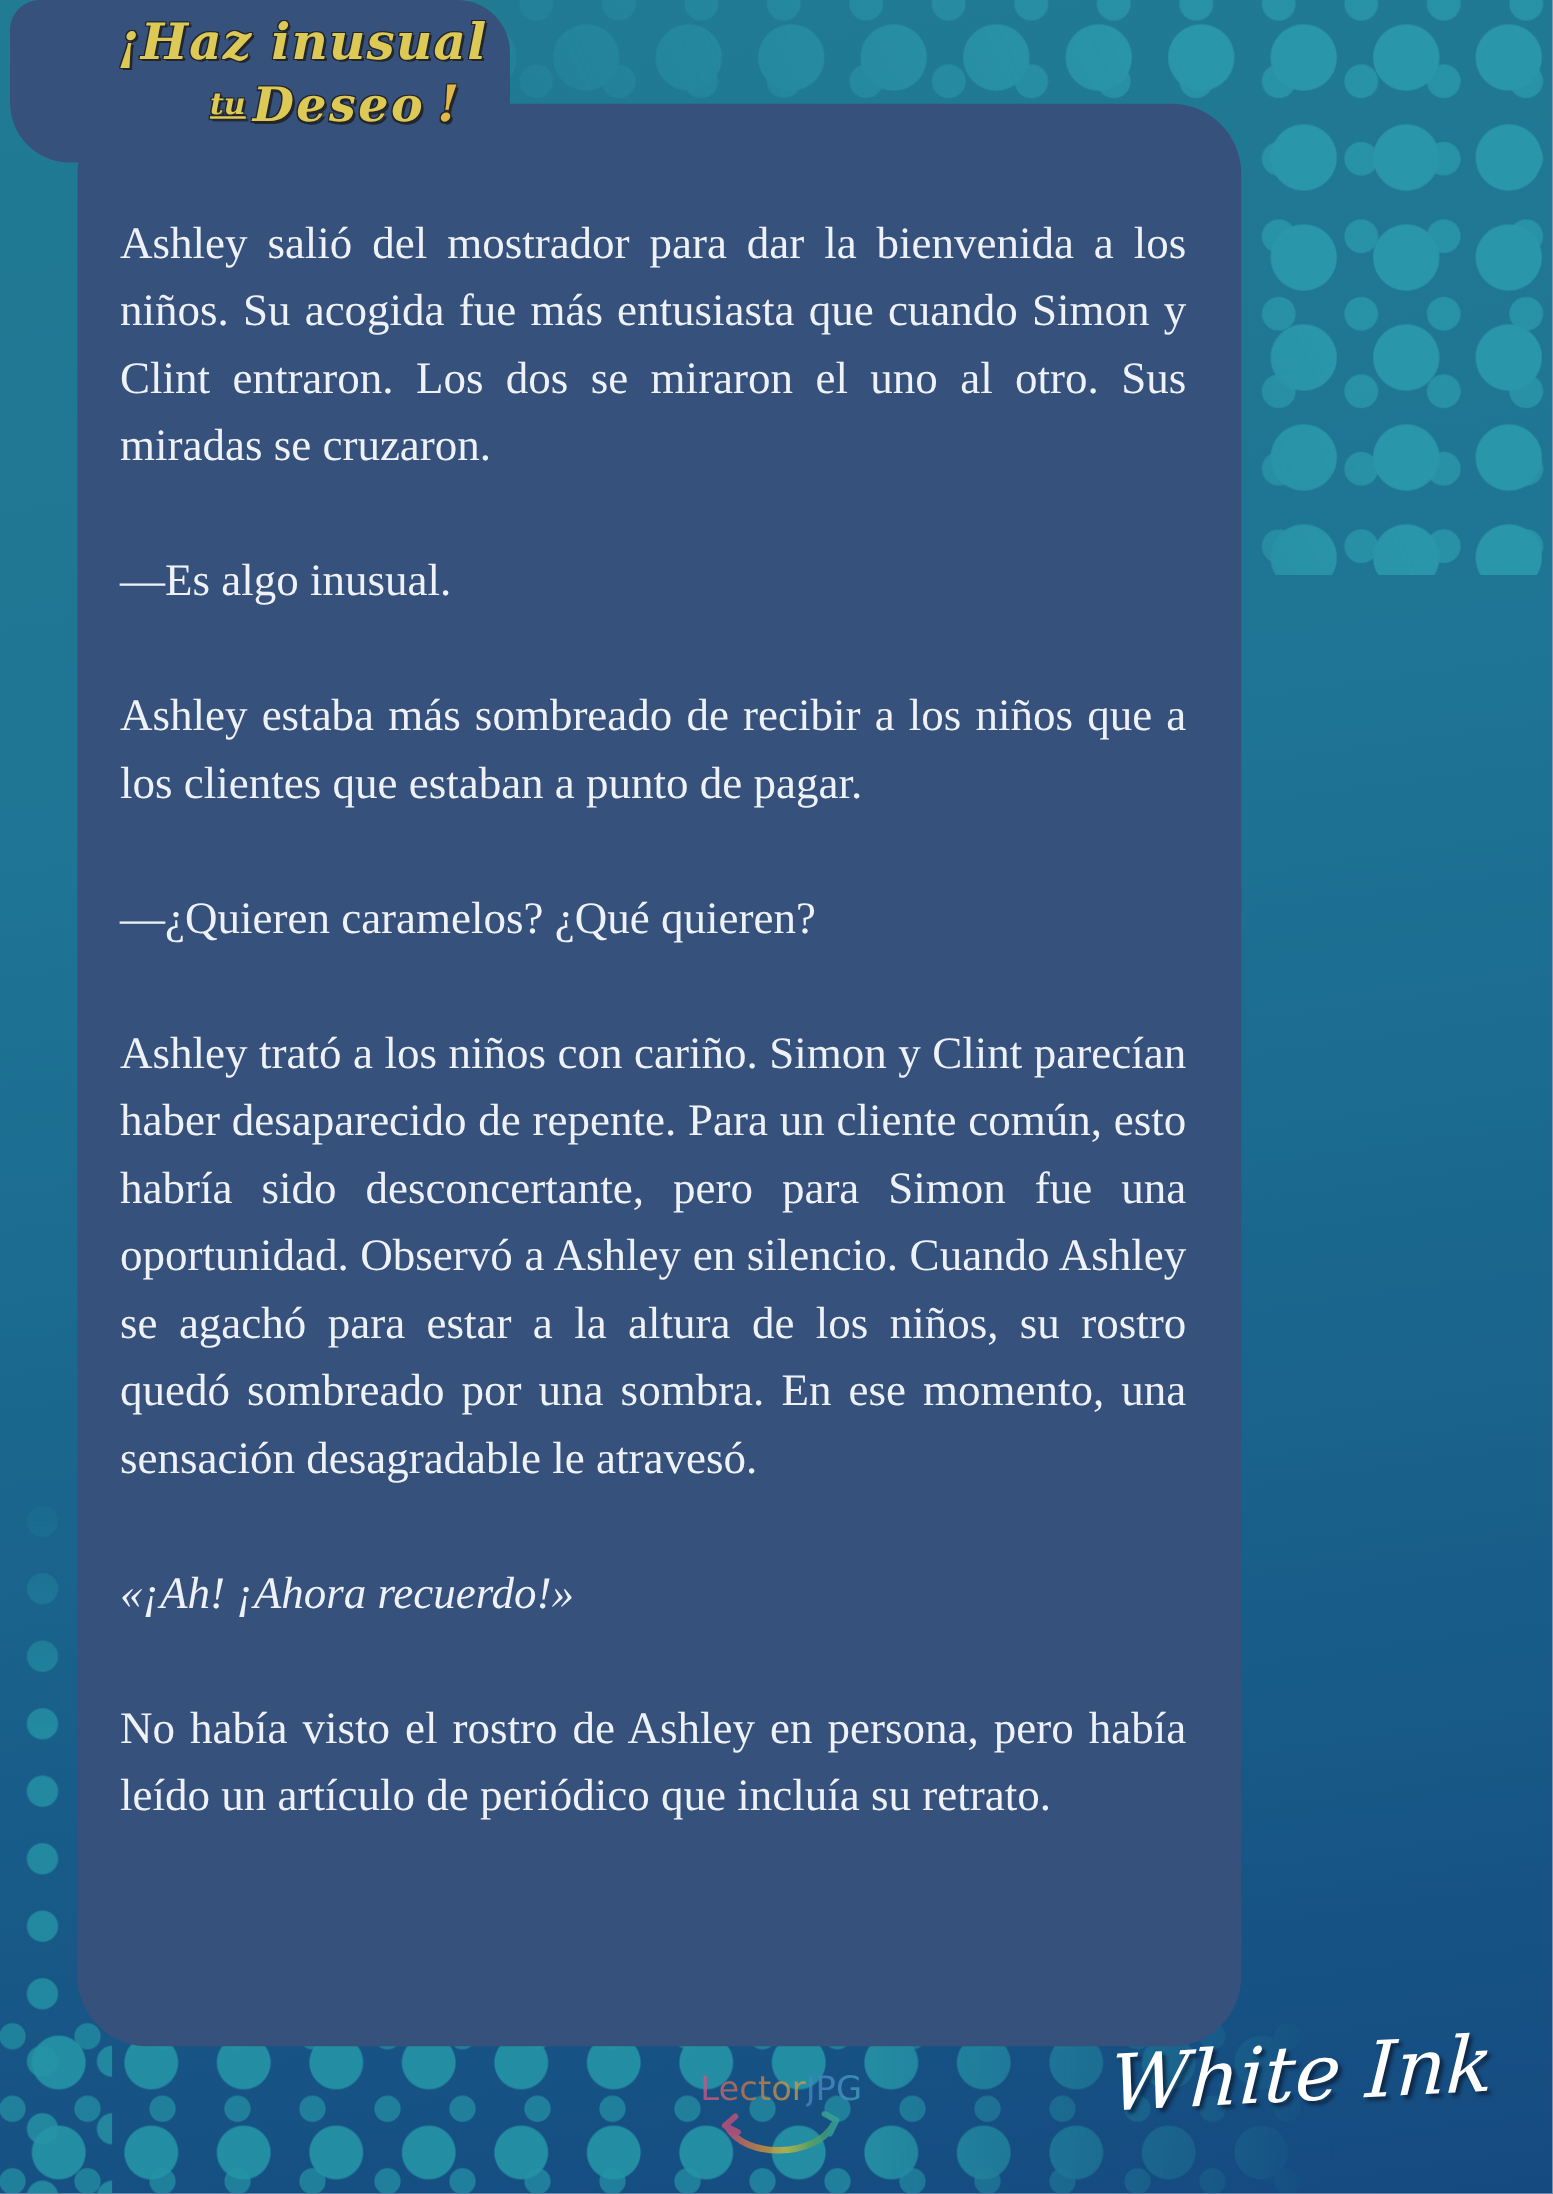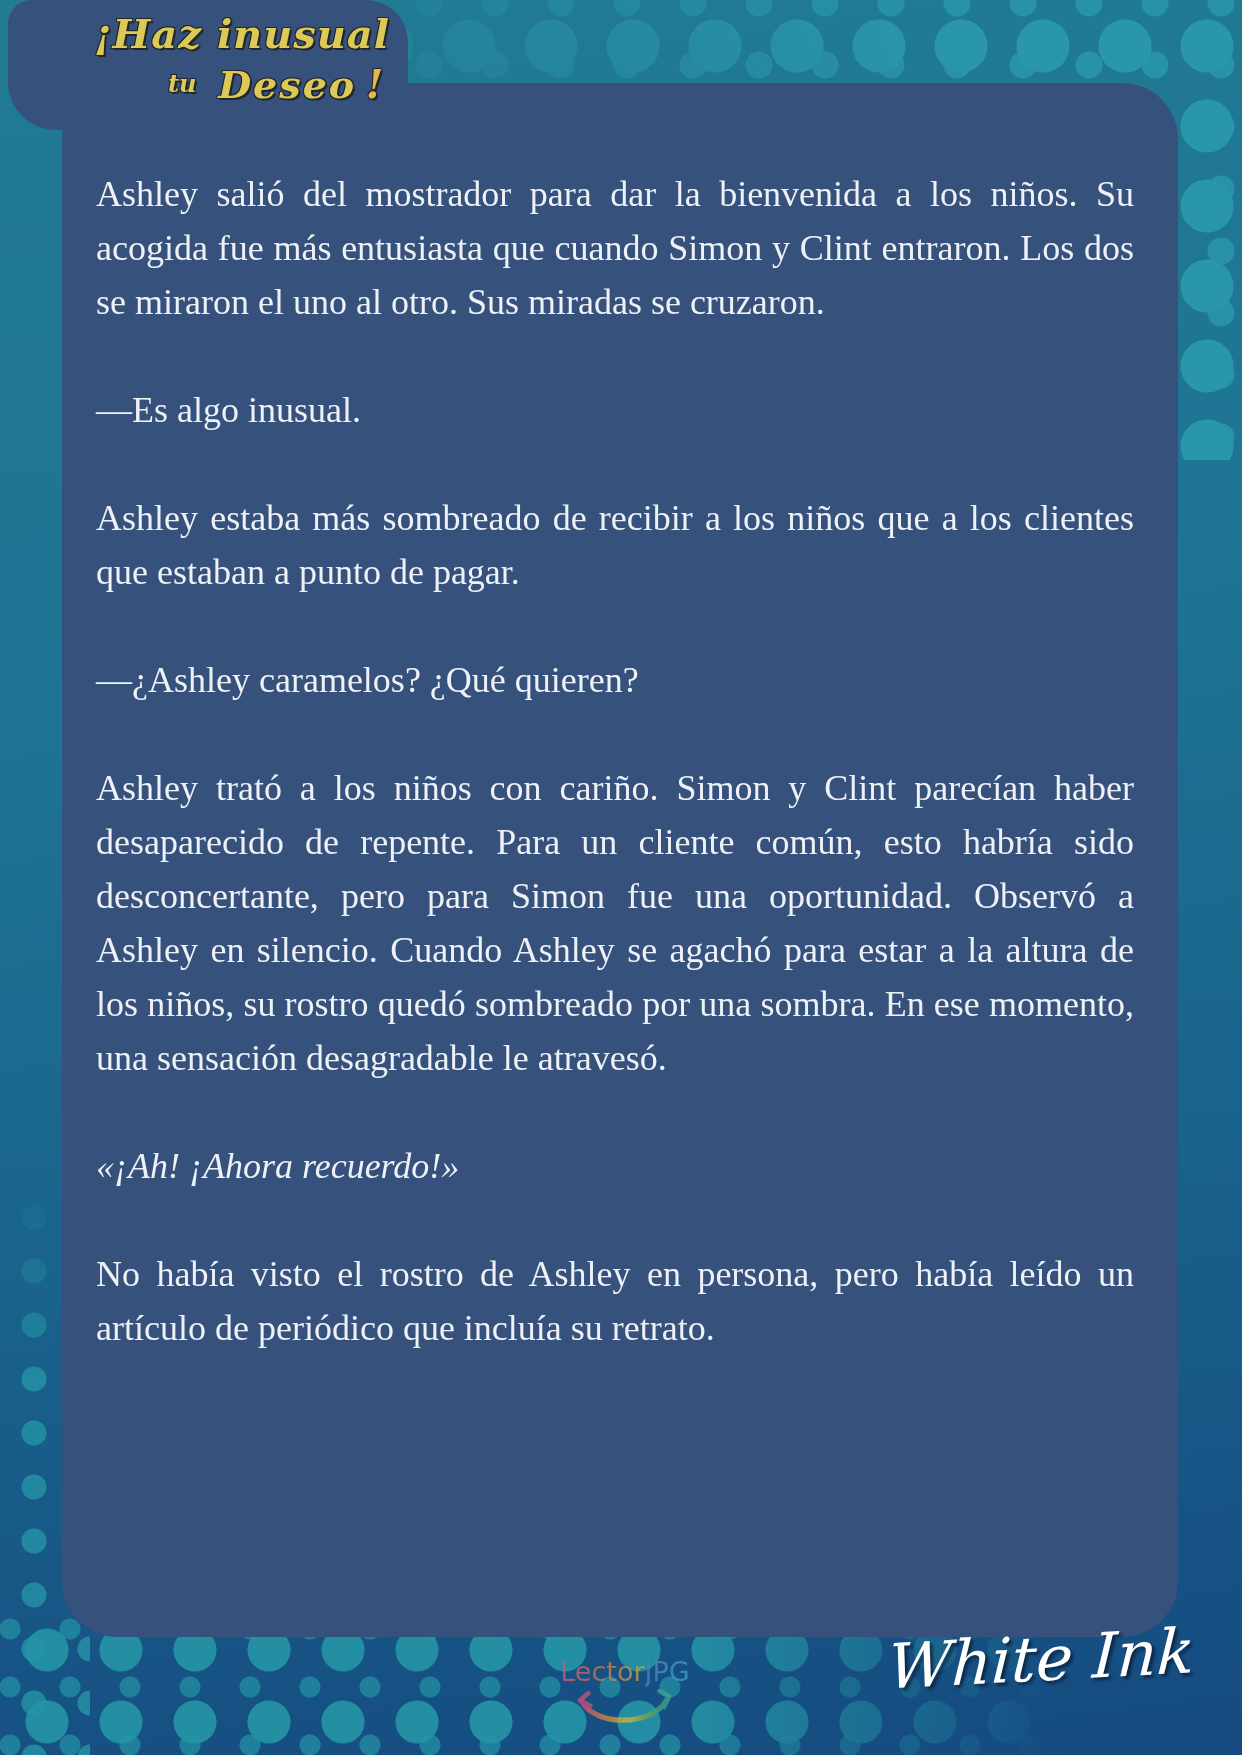--- a/index.html
+++ b/index.html
@@ -27,42 +27,42 @@
     background-position:10px 14px,40px 0;
     -webkit-mask-image:linear-gradient(to right,#000 0 55%,rgba(0,0,0,0) 86%);
             mask-image:linear-gradient(to right,#000 0 55%,rgba(0,0,0,0) 86%);}
   .dots-left{left:0;top:1180px;width:90px;height:575px;
     background-image:radial-gradient(circle, rgba(37,148,166,.8) 0 12px, rgba(37,148,166,0) 13px);
     background-size:56px 54px;background-position:6px 10px;
     -webkit-mask-image:linear-gradient(to bottom,rgba(0,0,0,0) 0,#000 35%);
             mask-image:linear-gradient(to bottom,rgba(0,0,0,0) 0,#000 35%);}
 
   
-  .panel{position:absolute;left:62px;top:83px;width:1116px;height:1554px;
+  .panel{position:absolute;left:62px;top:83px;width:931px;height:1554px;
          background:var(--panel,#36517c);border-radius:56px;}
   .text-col{position:absolute;left:34px;right:44px;top:84px;
             color:var(--text,#eef1f6);font-size:36px;line-height:54px;
             text-align:justify;}
   .text-col p{margin:0 0 54px 0;}
   .text-col p.italic{font-style:italic;}
 
   
   .logo-bubble{position:absolute;left:8px;top:0;width:400px;height:130px;
                background:var(--panel,#36517c);
                border-radius:24px 42px 0 48px;}
   .logo-l1{position:absolute;left:86px;top:10px;width:292px;text-align:center;
            font-family:"DejaVu Serif",serif;font-style:italic;font-weight:bold;
            font-size:40px;color:var(--logo_gold,#ddca56);
            text-shadow:2px 2px 0 #23262b,-1px -1px 0 #23262b,1px -1px 0 #23262b,-1px 1px 0 #23262b;
            letter-spacing:1px;white-space:nowrap;}
   .logo-l2{position:absolute;left:160px;top:60px;white-space:nowrap;
            font-family:"DejaVu Serif",serif;font-style:italic;font-weight:bold;
            color:var(--logo_gold,#ddca56);
            text-shadow:2px 2px 0 #23262b,-1px -1px 0 #23262b,1px -1px 0 #23262b,-1px 1px 0 #23262b;}
-  .logo-tu{font-size:24px;vertical-align:6px;margin-right:16px;}
+  .logo-tu{font-size:24px;vertical-align:6px;text-decoration:underline;}
   .logo-deseo{font-size:38px;letter-spacing:2px;}
   .logo-bang{font-size:40px;color:#e0b94a;margin-left:4px;}
 
   
   .watermark{position:absolute;left:540px;top:1656px;width:170px;opacity:.8;text-align:center;}
   .wm-text{font-family:"DejaVu Sans",sans-serif;font-weight:normal;font-size:27px;
            letter-spacing:0;white-space:nowrap;}
   .wm-lector{background:linear-gradient(90deg,#c2558b 0%,#c77747 45%,#c2a04a 100%);
              -webkit-background-clip:text;background-clip:text;color:transparent;}
   .wm-jpg{background:linear-gradient(90deg,#4b7fc4 0%,#3f9fbc 100%);
@@ -84,21 +84,21 @@
   <div class="bg"></div>
   <div class="dots dots-top"></div>
   <div class="dots dots-bottom"></div>
   <div class="dots dots-left"></div>
 
   <div class="panel">
     <div class="text-col" id="paragraphs">
         <p>Ashley salió del mostrador para dar la bienvenida a los niños. Su acogida fue más entusiasta que cuando Simon y Clint entraron. Los dos se miraron el uno al otro. Sus miradas se cruzaron.</p>
         <p>—Es algo inusual.</p>
         <p>Ashley estaba más sombreado de recibir a los niños que a los clientes que estaban a punto de pagar.</p>
-        <p>—¿Ashley caramelos? ¿Qué quieren?</p>
+        <p>—¿Quieren caramelos? ¿Qué quieren?</p>
         <p>Ashley trató a los niños con cariño. Simon y Clint parecían haber desaparecido de repente. Para un cliente común, esto habría sido desconcertante, pero para Simon fue una oportunidad. Observó a Ashley en silencio. Cuando Ashley se agachó para estar a la altura de los niños, su rostro quedó sombreado por una sombra. En ese momento, una sensación desagradable le atravesó.</p>
         <p class="italic">«¡Ah! ¡Ahora recuerdo!»</p>
         <p>No había visto el rostro de Ashley en persona, pero había leído un artículo de periódico que incluía su retrato.</p>
       </div>
   </div>
 
   <div class="logo-bubble">
     <div class="logo-l1">¡Haz inusual</div>
     <div class="logo-l2">
       <span class="logo-tu">tu</span>

